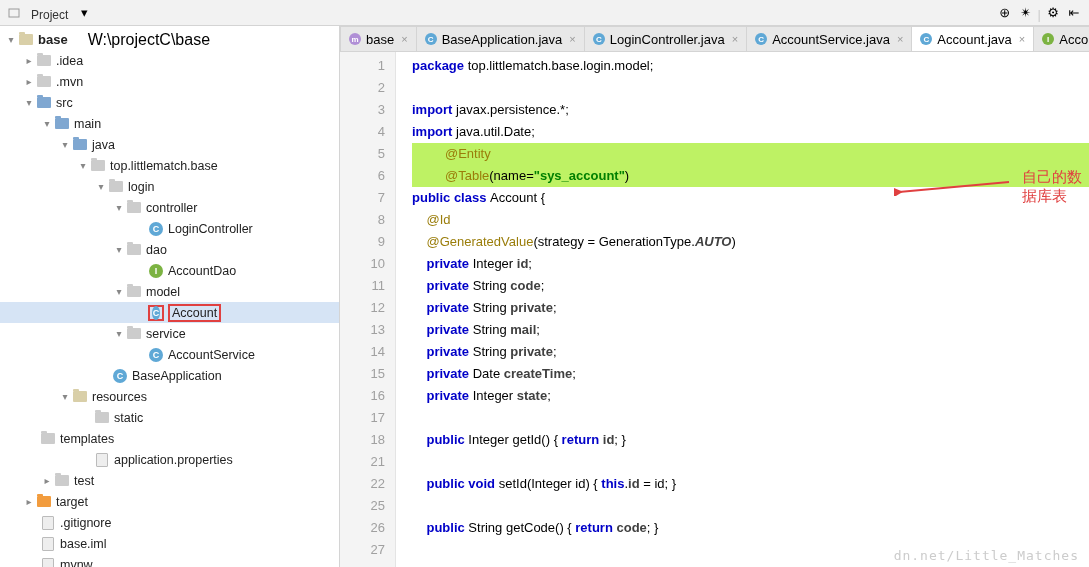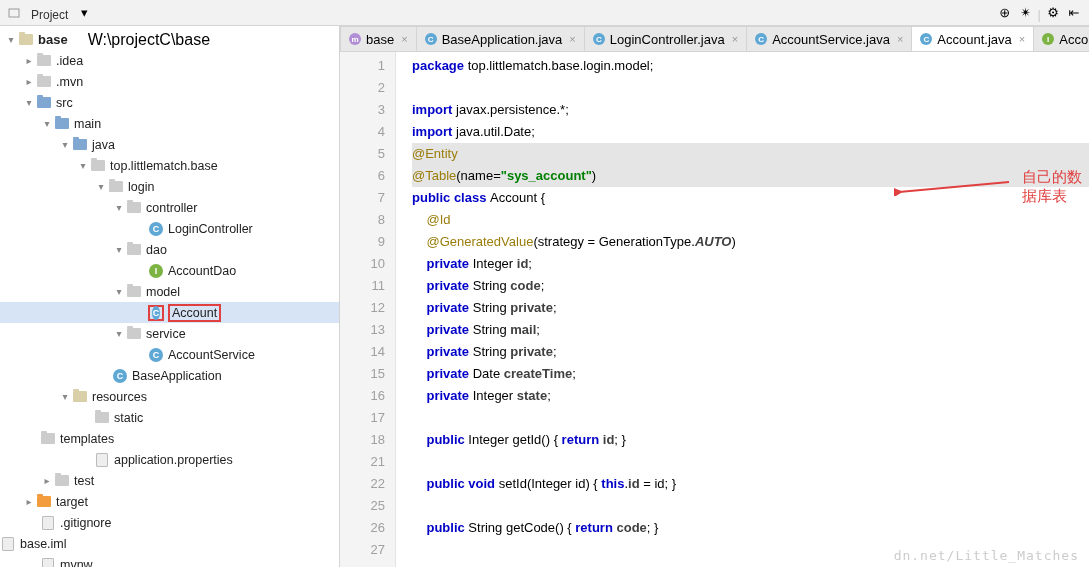--- a/index.html
+++ b/index.html
@@ -35,21 +35,21 @@
 .editor { flex:1; display:flex; flex-direction:column; min-width:0; }
 .tabs { height:26px; background:#f2f2f2; border-bottom:1px solid #d4d4d4; display:flex; align-items:flex-end; overflow:hidden; }
 .tab { height:25px; padding:0 8px; display:flex; align-items:center; gap:5px; border:1px solid #d4d4d4; border-bottom:none; background:#e8e8e8; margin-right:-1px; cursor:pointer; font-size:12px; }
 .tab.active { background:#fff; }
 .tab .close { color:#999; font-size:11px; margin-left:2px; }
 .code-area { flex:1; display:flex; overflow-y:auto; background:#fff; position:relative; }
 .gutter { width:56px; background:#f4f4f4; border-right:1px solid #e4e4e4; text-align:right; padding:3px 10px 3px 0; color:#a0a0a0; font-family:Consolas,monospace; font-size:13px; }
 .gutter div { height:22px; line-height:22px; }
 .code { flex:1; padding:3px 0 3px 16px; font-family:Consolas,"Microsoft YaHei",monospace; font-size:14px; position:relative; }
 .code .line { height:22px; line-height:22px; white-space:pre; }
-.line.hl { background:#e5e5e5; }
+.line.hl { background:#bef264;padding-left:33px; }
 .kw { color:#0000c8; font-weight:bold; }
 .ann { color:#9a7d0a; }
 .str { color:#008000; font-weight:bold; }
 .fld { color:#404040; font-weight:bold; }
 .it { font-style:italic; }
 .note { position:absolute; top:116px; left:626px; color:#e04040; font-size:15px; font-family:"Microsoft YaHei",sans-serif; }
 .arrow-svg { position:absolute; top:126px; left:498px; }
 .watermark { position:absolute; bottom:4px; right:10px; color:#ccc; font-size:13px; font-family:Consolas,monospace; letter-spacing:1px; pointer-events:none; }
 </style>
 </head>
@@ -231,21 +231,21 @@
             <span class="folder orange"></span>
           </span>
           <span class="txt">target</span>
         </div>
       <div class="node" style="padding-left:40px">
           <span class="icon">
             <span class="fileicon"></span>
           </span>
           <span class="txt">.gitignore</span>
         </div>
-      <div class="node" style="">
+      <div class="node" style="padding-left:40px">
           <span class="icon">
             <span class="fileicon"></span>
           </span>
           <span class="txt">base.iml</span>
         </div>
       <div class="node" style="padding-left:40px">
           <span class="icon">
             <span class="fileicon"></span>
           </span>
           <span class="txt">mvnw</span>

